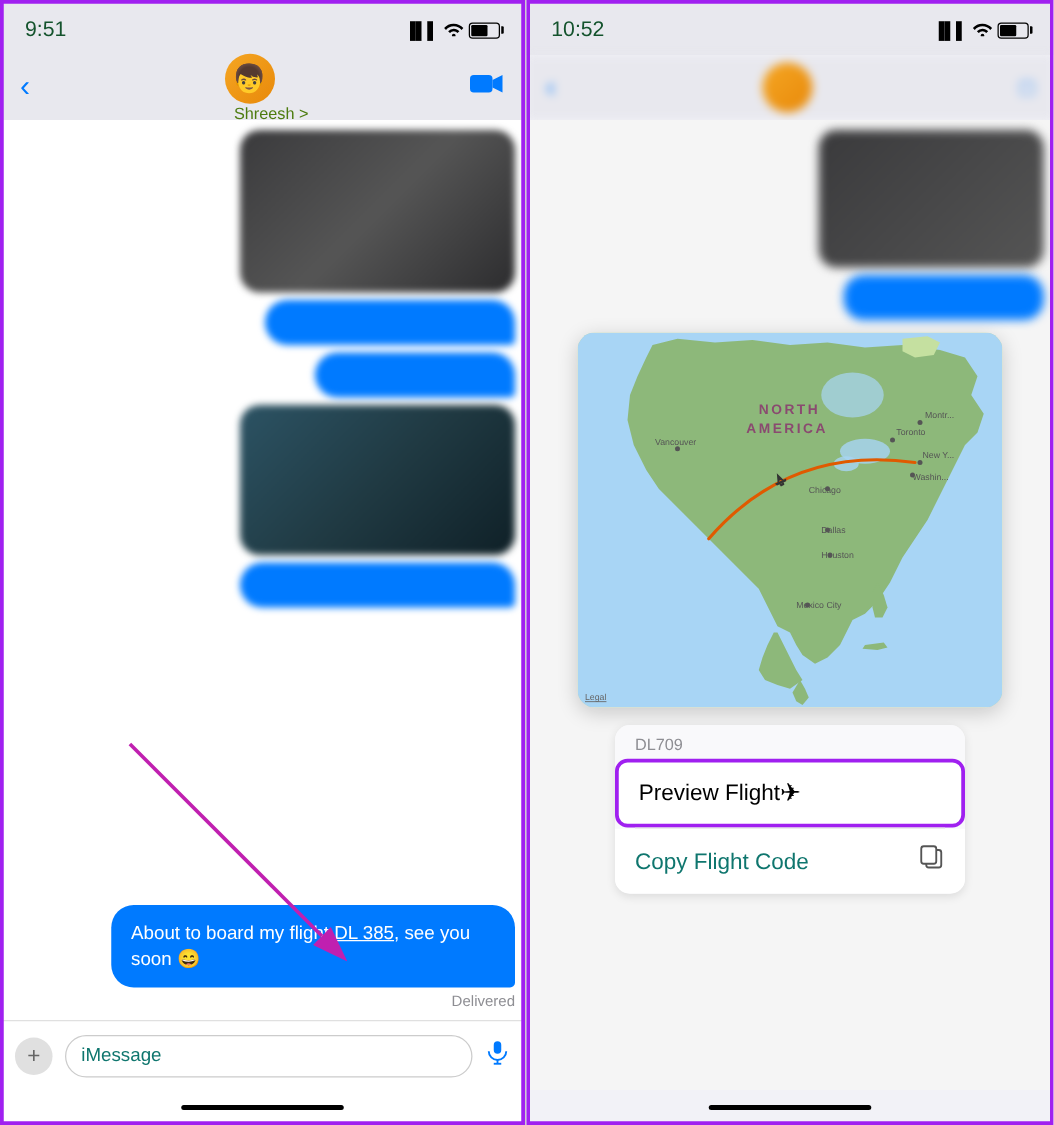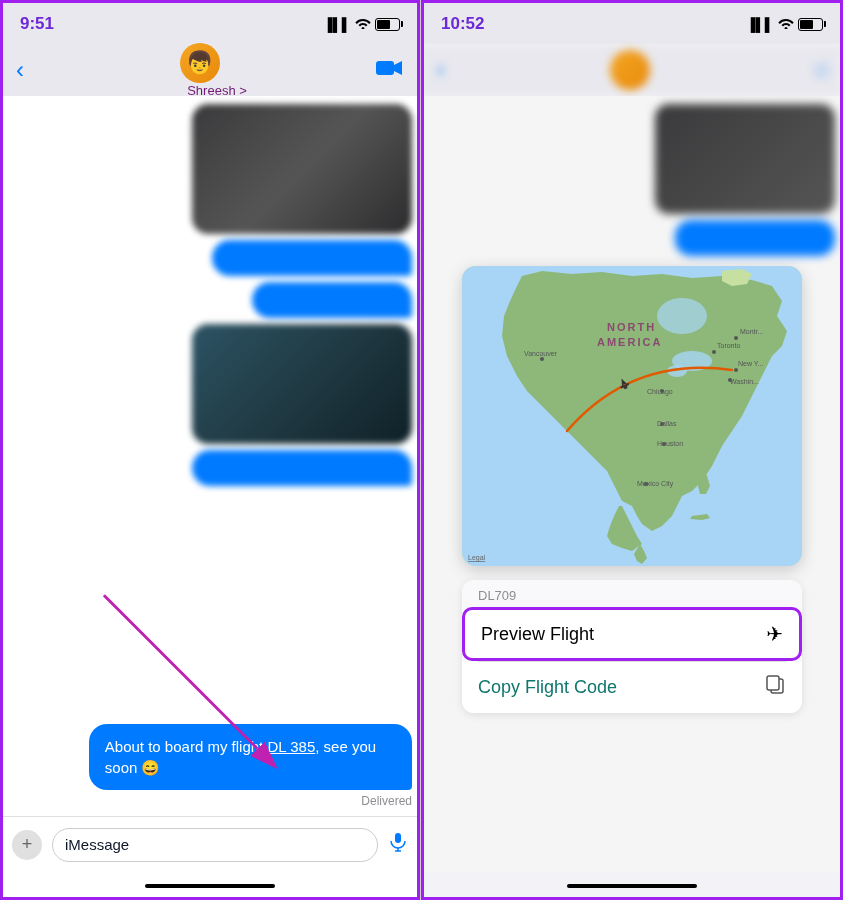--- a/index.html
+++ b/index.html
@@ -28,22 +28,22 @@
     .status-bar {
       display: flex;
       justify-content: space-between;
       align-items: center;
       padding: 8px 20px 4px;
       background: #e8e8ee;
       height: 44px;
     }
     .status-time {
       font-size: 17px;
-      font-weight: 700;
-      color: #6d28d9;
+      font-weight: 400;
+      color: #14532d;
     }
     .status-icons {
       display: flex;
       align-items: center;
       gap: 4px;
       font-size: 13px;
       color: #000;
     }
     .battery-icon {
       width: 25px;
@@ -98,21 +98,21 @@
       border-radius: 50%;
       background: linear-gradient(135deg, #f5a623, #e8890a);
       display: flex;
       align-items: center;
       justify-content: center;
       font-size: 18px;
       overflow: hidden;
     }
     .nav-name {
       font-size: 13px;
-      color: #701a75;
+      color: #4d7c0f;
       font-weight: 500;
       margin-left: 34px;
     }
     .nav-video {
       color: #007aff;
       font-size: 20px;
     }
 
     
     .messages-area {
@@ -332,38 +332,37 @@
     }
 
     
     .map-svg {
       width: 100%;
       height: 100%;
     }
 
     
     .flight-info-card {
-      width: 340px;
+      width: 280px;
       background: #f9f9fb;
       border-radius: 12px;
       align-self: center;
       overflow: hidden;
       box-shadow: 0 2px 8px rgba(0,0,0,0.1);
       margin-top: 8px;
     }
     .flight-code-bar {
       padding: 8px 16px 4px;
       font-size: 13px;
       color: #8e8e93;
       background: #f9f9fb;
     }
     .preview-flight-row {
       display: flex;
       align-items: center;
-      justify-content: space-between;
       padding: 12px 16px;
       background: #fff;
       border: 3px solid #a020f0;
       border-radius: 10px;
       margin: 0 0;
       cursor: pointer;
     }
     .preview-flight-label {
       font-size: 18px;
       font-weight: 400;
@@ -484,21 +483,21 @@
       </defs>
       <line x1="100" y1="520" x2="260" y2="680" stroke="#c020b0" stroke-width="3" marker-end="url(#arrowhead)"></line>
     </svg>
   </div>
 
   <div class="input-bar">
     <div class="input-add">
       <span>+</span>
     </div>
     <div class="input-field">
-      <span style="color:#0f172a; font-size:15px;">iMessage</span>
+      <span style="color:#0f766e; font-size:15px;">iMessage</span>
     </div>
     <span class="input-audio">
       <svg width="20" height="20" viewBox="0 0 20 20" fill="none">
         <rect x="7" y="1" width="6" height="10" rx="3" fill="#007aff"></rect>
         <path d="M3 9a7 7 0 0014 0" stroke="#007aff" stroke-width="1.5" fill="none"></path>
         <line x1="10" y1="16" x2="10" y2="19" stroke="#007aff" stroke-width="1.5"></line>
         <line x1="7" y1="19" x2="13" y2="19" stroke="#007aff" stroke-width="1.5"></line>
       </svg>
     </span>
   </div>

